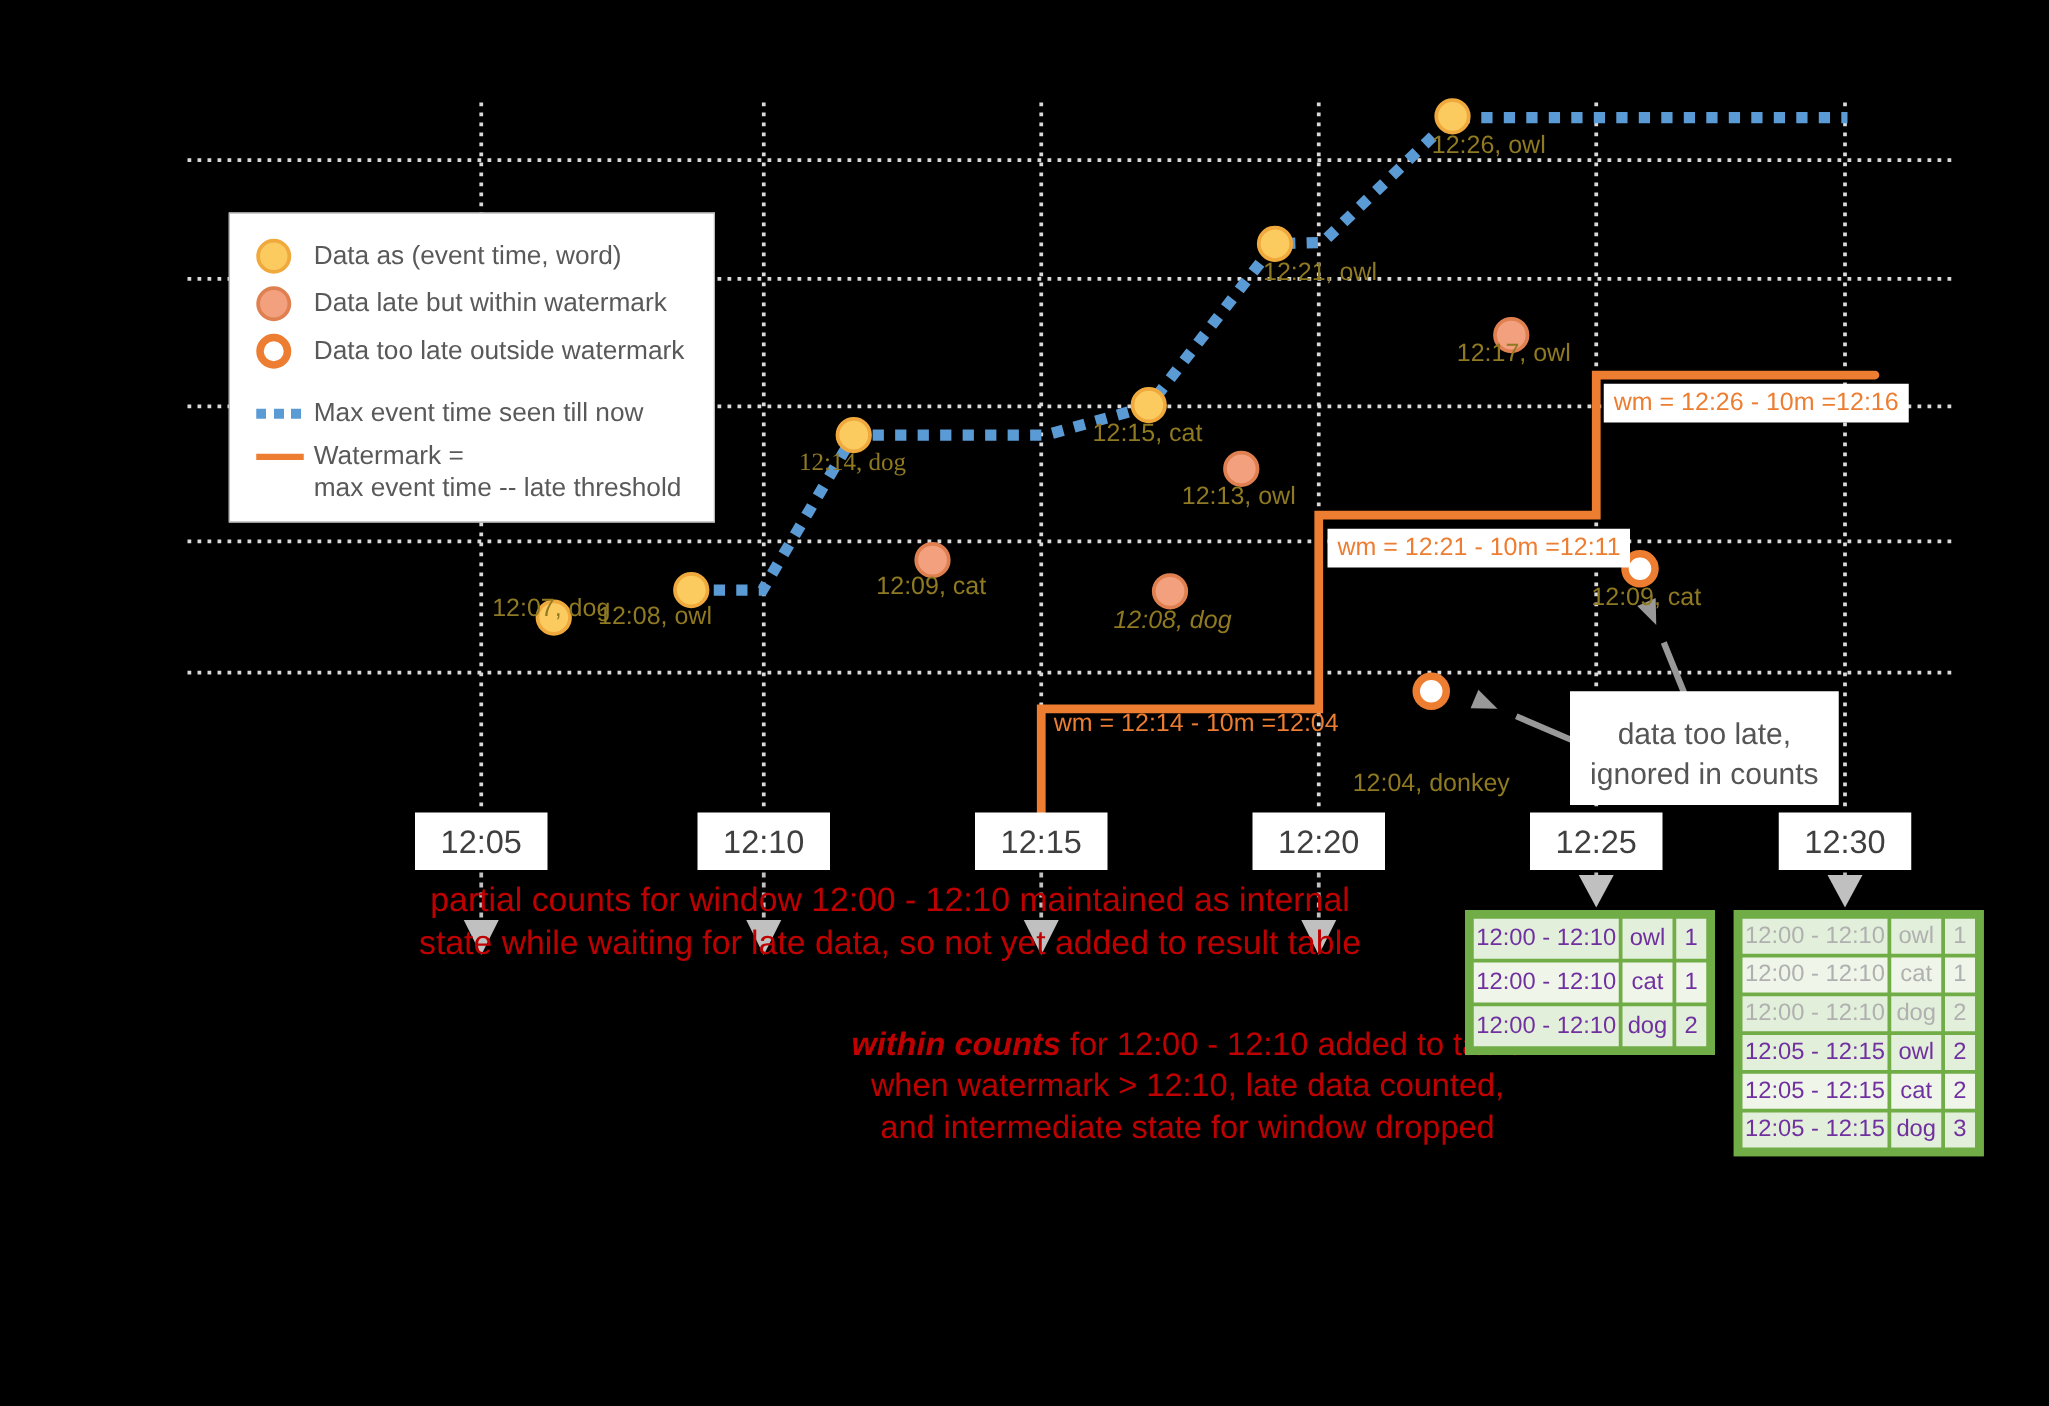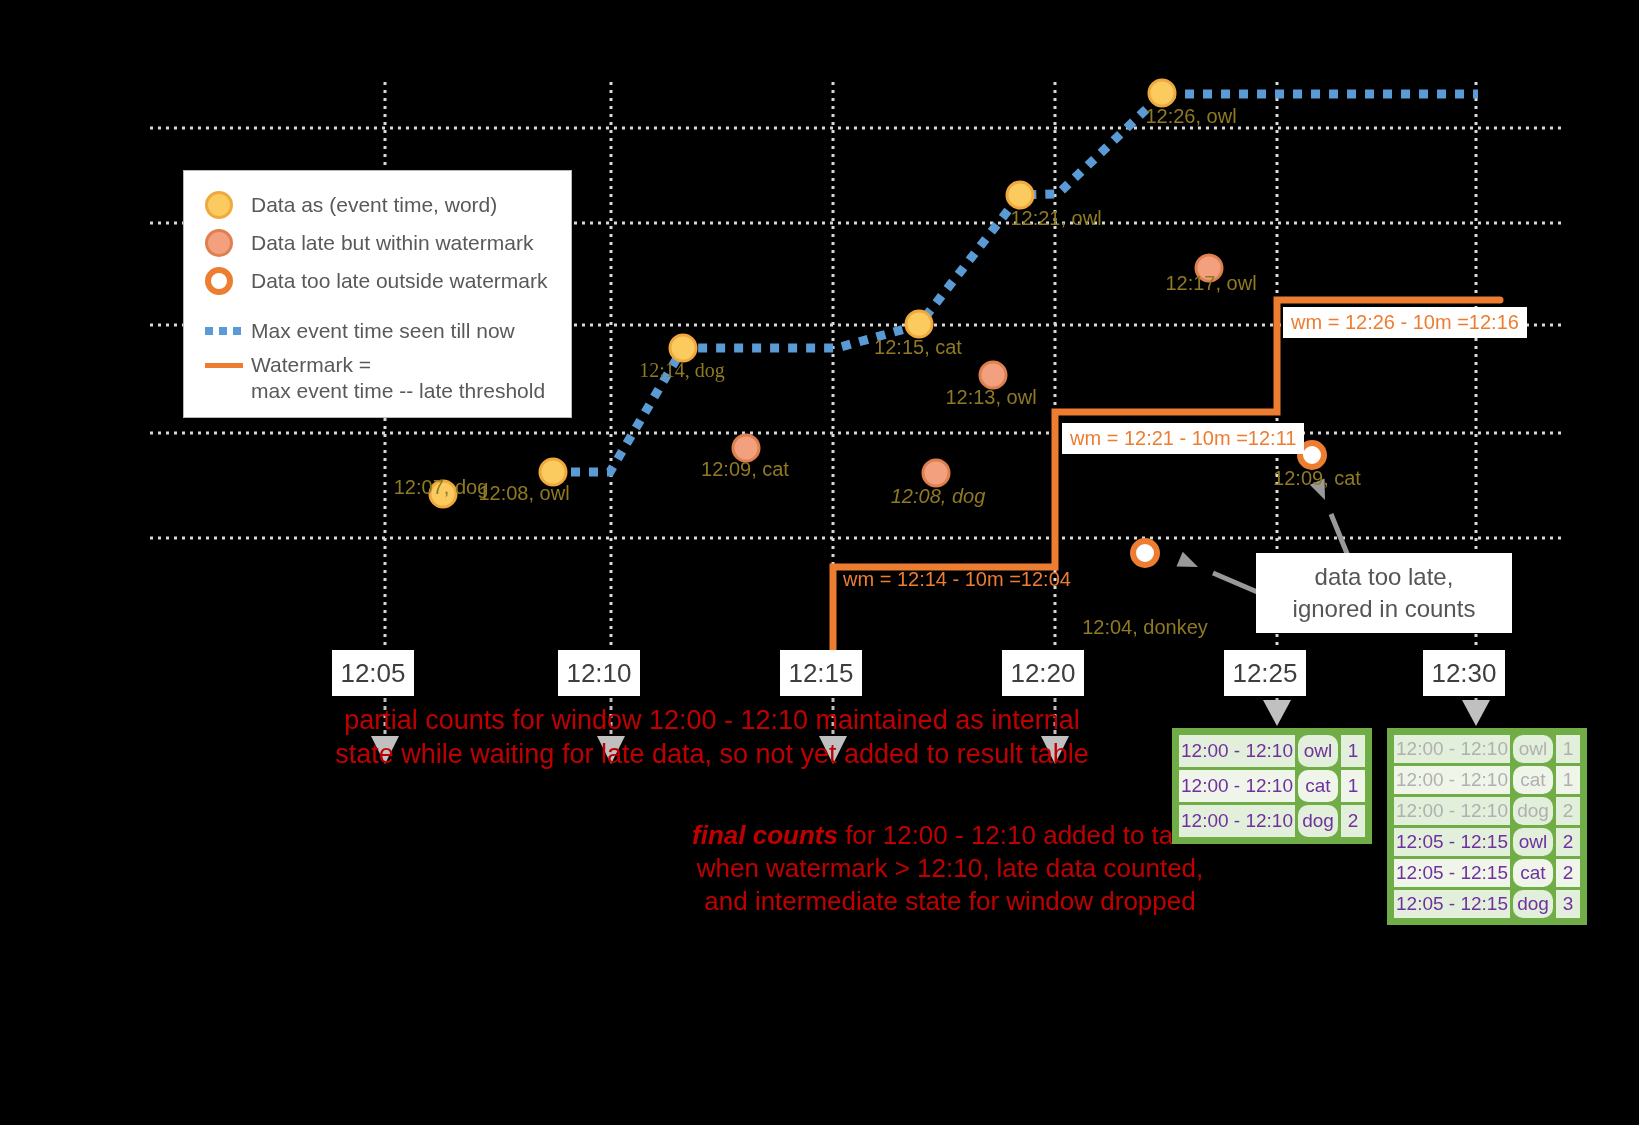--- a/index.html
+++ b/index.html
@@ -16,55 +16,55 @@
   .ann-head{fill:var(--arrow);}
   .dot-y{fill:var(--yellow-fill);stroke:var(--yellow-stroke);stroke-width:3;}
   .dot-s{fill:var(--salmon-fill);stroke:var(--salmon-stroke);stroke-width:3;}
   .dot-o{fill:var(--white);stroke:var(--orange);stroke-width:6;}
 
   .plabel{position:absolute;transform:translateX(-50%);white-space:nowrap;
           color:var(--point-label);font-size:20px;}
   .wm-label{position:absolute;white-space:nowrap;color:var(--orange);font-size:20px;}
   .wm-boxed{background:var(--white);padding:4px 8px;}
 
-  .tickbox{position:absolute;width:82px;height:46px;background:var(--white);
+  .tickbox{position:absolute;width:106px;height:46px;background:var(--white);
            color:var(--axis-text);font-size:26px;display:flex;align-items:center;
            justify-content:center;}
 
   .legend{position:absolute;left:183px;top:170px;width:348px;background:var(--white);
           border:1px solid #b9b9b9;color:var(--gray-text);font-size:21px;
           padding:20px 18px 14px 21px;}
   .lg-row{display:flex;align-items:center;margin-bottom:10px;}
   .lg-ic{flex:0 0 46px;display:flex;justify-content:flex-start;}
   .lg-dot{width:22px;height:22px;border-radius:50%;}
   .lg-y{background:var(--yellow-fill);border:3px solid var(--yellow-stroke);}
   .lg-s{background:var(--salmon-fill);border:3px solid var(--salmon-stroke);}
   .lg-o{background:var(--white);border:6px solid var(--orange);width:16px;height:16px;}
   .lg-dash{width:42px;height:8px;
            background:repeating-linear-gradient(90deg,var(--blue) 0 8px,transparent 8px 14px);}
   .lg-line{width:38px;height:5px;background:var(--orange);}
   .lg-gap{height:14px;}
   .lg-sub{margin-left:46px;margin-top:2px;}
 
-  .note-box{position:absolute;left:1256px;top:553px;width:256px;height:72px;
+  .note-box{position:absolute;left:1256px;top:553px;width:215px;height:72px;
             background:var(--white);color:var(--note-text);font-size:24px;
-            text-align:center;line-height:32px;padding-top:8px;}
+            text-align:center;line-height:32px;padding-top:19px;}
 
   .red-block{position:absolute;color:var(--red);font-size:27px;text-align:center;
              line-height:34px;}
   #red1{left:297px;top:703px;width:830px;}
   #red2{left:660px;top:819px;width:580px;font-size:26px;line-height:33px;}
   .bold-it{font-weight:bold;font-style:italic;}
 
   table.green{position:absolute;border-collapse:separate;border-spacing:3px;
               background:var(--table-border);border:4px solid var(--table-border);}
   table.green td{font-size:19px;color:var(--purple);text-align:center;
                  white-space:nowrap;padding:0 2px;}
   table.green td.c-win{width:104px;}
-  table.green td.c-word{width:36px;border-radius:10px;}
+  table.green td.c-word{width:36px;}
   table.green td.c-cnt{width:20px;}
   #table1{left:1172px;top:728px;}
   #table1 td{height:32px;}
   #table2{left:1387px;top:728px;}
   #table2 td{height:28px;}
   tr.row-a td{background:var(--cell-dark);}
   tr.row-b td{background:var(--cell-light);}
   tr.muted td{color:var(--grayed);}
 </style>
 </head>
@@ -193,21 +193,21 @@
     <div>data too late,</div>
     <div>ignored in counts</div>
   </div>
 
   <div id="red1" class="red-block">
     <div>partial counts for window 12:00 - 12:10 maintained as internal</div>
     <div>state while waiting for late data, so not yet added  to result table</div>
   </div>
   <div id="red2" class="red-block">
     <div>
-      <span class="bold-it">final counts</span><span> for 12:00 - 12:10 added to table</span>
+      <span class="bold-it">within counts</span><span> for 12:00 - 12:10 added to table</span>
     </div>
     <div>when watermark &gt; 12:10, late data counted,</div>
     <div>and intermediate state for window dropped</div>
   </div>
 
   <table id="table1" class="green">
     <tbody>
       <tr class="row-a">
         <td class="c-win">12:00 - 12:10</td>
         <td class="c-word">owl</td>

